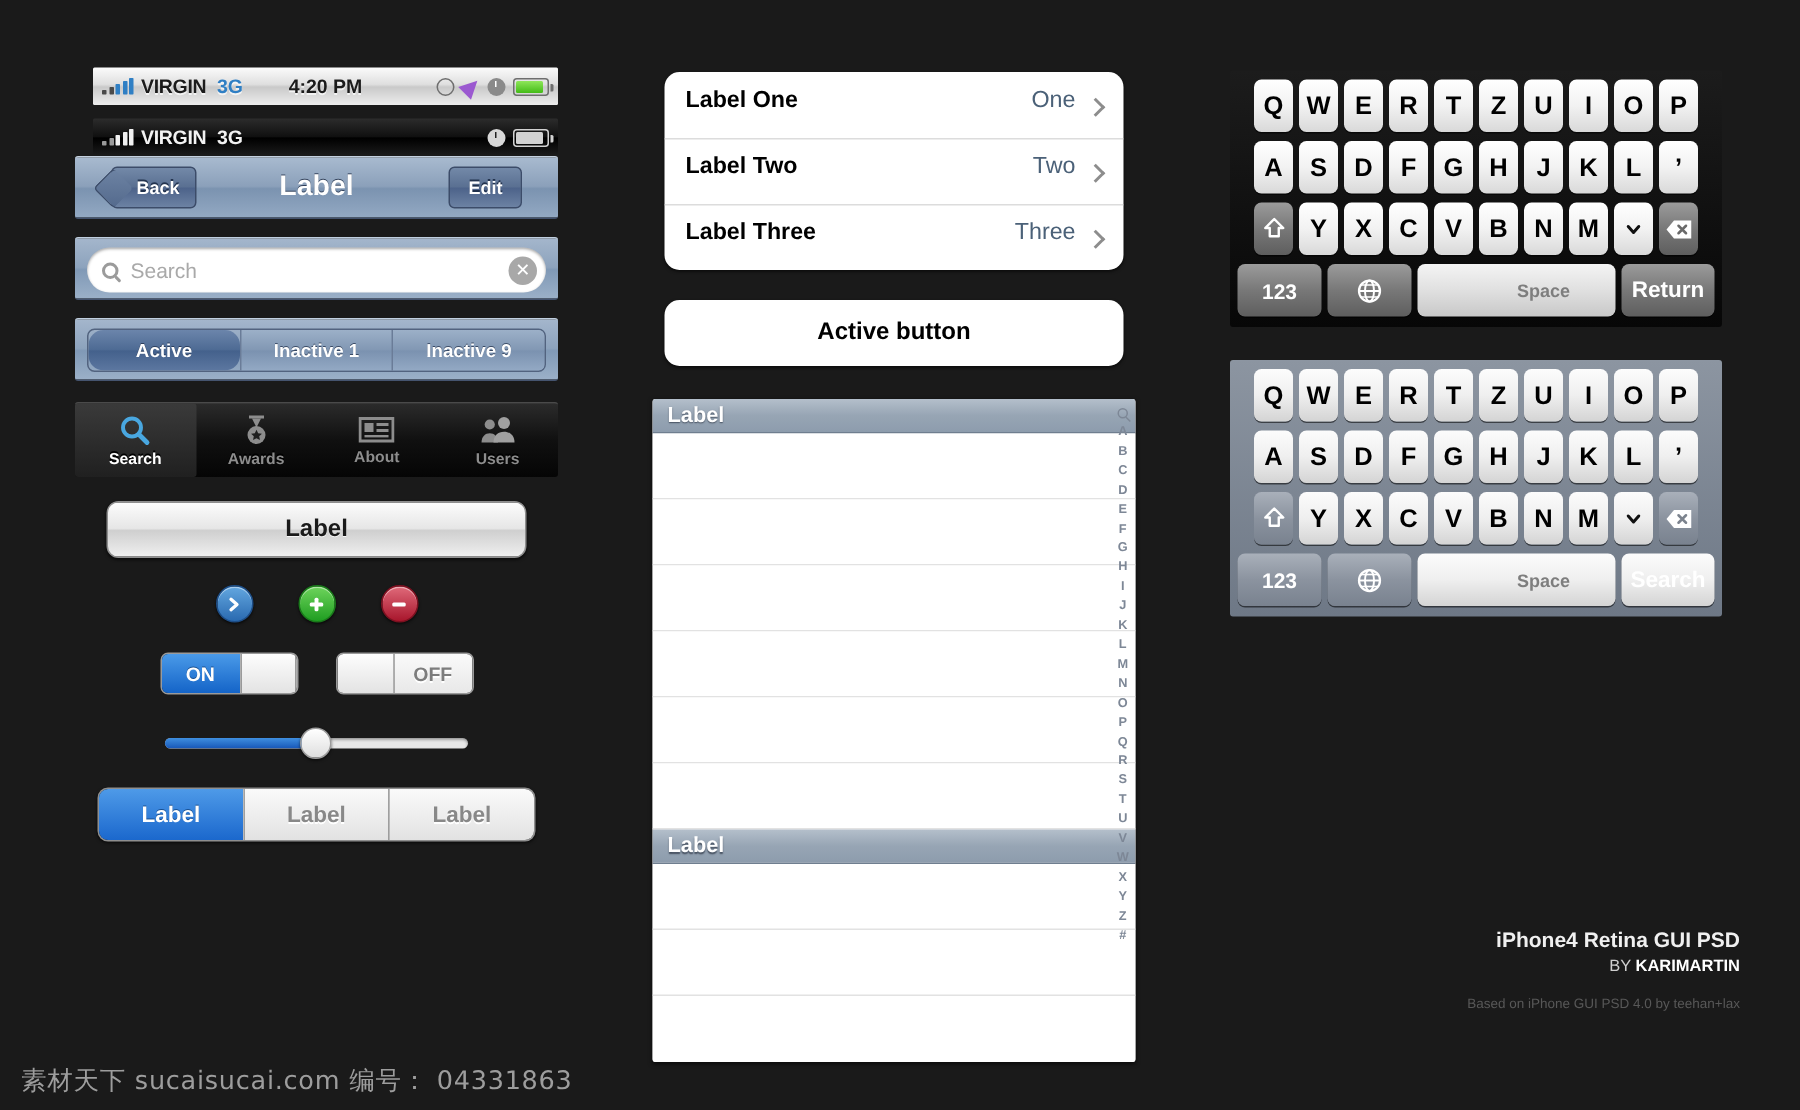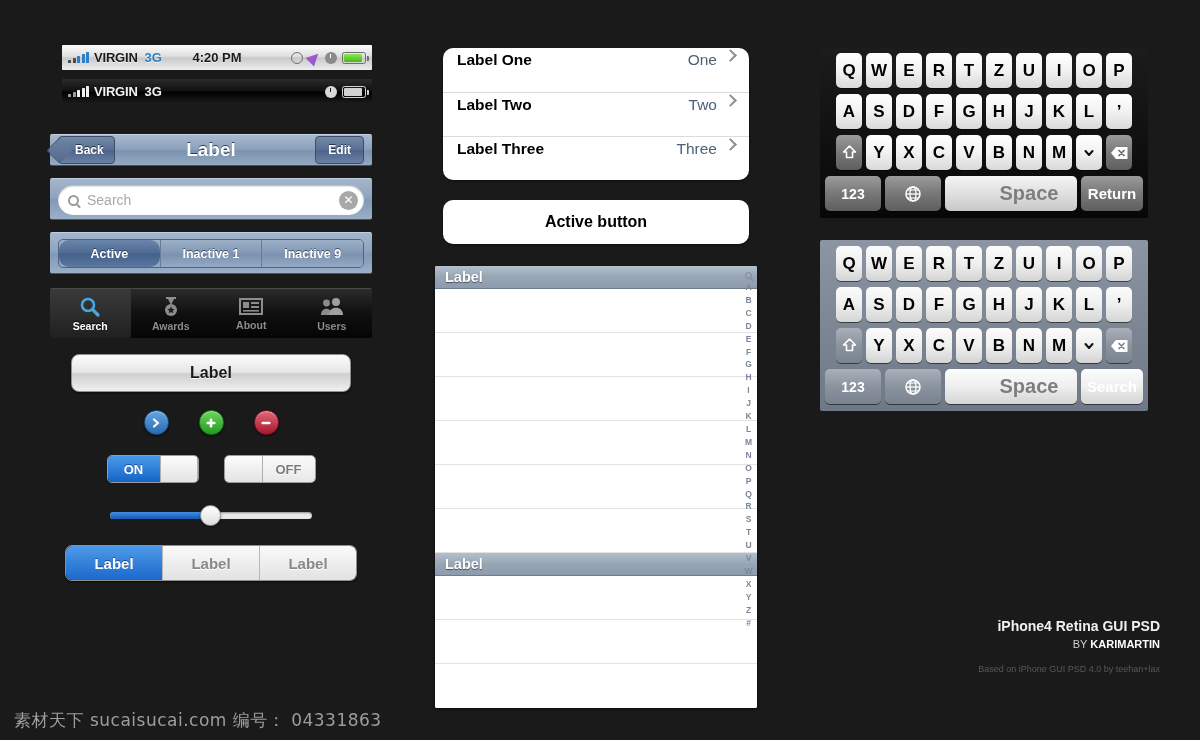--- a/index.html
+++ b/index.html
@@ -51,24 +51,24 @@
   .dark .ic-alarm:after{background:#222;}
   .ic-batt { width:24px;height:12px;border:1.5px solid #6e6e6e;border-radius:2.5px;position:relative;padding:1px; }
   .dark .ic-batt{border-color:#d2d2d2;}
   .ic-batt:after{content:"";position:absolute;right:-3.5px;top:3px;width:2px;height:5px;background:#6e6e6e;border-radius:0 1px 1px 0;}
   .dark .ic-batt:after{background:#d2d2d2;}
   .ic-batt span{display:block;height:100%;width:90%;border-radius:1px;background:linear-gradient(to bottom,#8ee659,#43bb17);}
   .dark .ic-batt span{background:#d2d2d2;}
 
   
   .navbar {
-    margin-top: 30px; height: 32px; border-radius: 2px;
+    height: 42px; border-radius: 2px;
     background: linear-gradient(to bottom,#a8bacf 0%,#8ba0ba 48%,#7b93b0 52%,#93a9c3 100%);
     border-top:1px solid #c4d1e0; border-bottom:1px solid #41506b;
-    display:flex; align-items:center; justify-content:space-between; padding:0 8px;
+    display:flex; align-items:center; justify-content:space-between; padding:0 24px;
     position:relative;
   }
   .nav-title { position:absolute; left:0;right:0; text-align:center; color:#fff;
     font-size:19px; font-weight:bold; text-shadow:0 -1px 0 rgba(30,45,70,.85); }
   .btn-back {
     position:relative; height:28px; padding:0 10px 0 16px; display:flex; align-items:center;
     color:#fff; font-size:12px; font-weight:bold; text-shadow:0 -1px 0 rgba(20,35,60,.8);
     background: linear-gradient(to bottom,#7389a8 0%,#5a7092 48%,#4d638a 52%,#6c82a3 100%);
     border:1px solid #3c4c69; border-radius:4px 4px 4px 4px; z-index:2;
   }
@@ -183,21 +183,21 @@
   .seg2 > div { flex:1;display:flex;align-items:center;justify-content:center;
                 font-size:15px;font-weight:bold;border-left:1px solid #b9b9b9;
                 background:linear-gradient(to bottom,#fafafa,#e2e2e2); color:#888; text-shadow:0 1px 0 #fff; }
   .seg2 > div:first-child{border-left:none}
   .seg2 > div.on { background:linear-gradient(to bottom,#4e9ae8,#1b68cd); color:#fff;
                    text-shadow:0 -1px 0 rgba(0,40,90,.6); border-left:none; }
 
   
   .col2 { position:absolute; left:443px; top:48px; width:306px; }
   .grouped { border-radius:10px; overflow:hidden; background:#fff; box-shadow:0 1px 2px rgba(0,0,0,.5); }
-  .grow { height:44px;display:flex;align-items:flex-start;padding:3px 14px;border-top:1px solid #dcdcdc; }
+  .grow { height:44px;display:flex;align-items:flex-end;padding:16px 14px;border-top:1px solid #dcdcdc; }
   .grow:first-child{border-top:none}
   .grow .lbl { font-size:15.5px;font-weight:bold;color:#000; }
   .grow .val { margin-left:auto;font-size:15.5px;color:#4b6178; }
   .chev { margin-left:9px; width:9px;height:9px;border-right:2.4px solid #8d8d8d;border-top:2.4px solid #8d8d8d;transform:rotate(45deg); }
   .activebtn { margin-top:20px;height:44px;border-radius:10px;background:#fff;
                display:flex;align-items:center;justify-content:center;
                font-size:16px;font-weight:bold;color:#000; box-shadow:0 1px 2px rgba(0,0,0,.5); }
 
   
   .plain { margin-top:22px; width:322px; margin-left:-8px; background:#fff;
@@ -228,21 +228,21 @@
     background:linear-gradient(to bottom,#ffffff 0%,#f2f2f2 50%,#d9d9d9 100%);
     box-shadow:0 1px 0 rgba(0,0,0,.55);
   }
   .kb.light .key { background:linear-gradient(to bottom,#fcfcfc 0%,#efefef 50%,#d4d4d4 100%); }
   .key.dark {
     color:#fff;
     background:linear-gradient(to bottom,#9b9b9b 0%,#787878 50%,#5e5e5e 100%);
   }
   .kb.light .key.dark { background:linear-gradient(to bottom,#a9b0ba 0%,#8b939f 50%,#79828f 100%); }
   .key.wide { width:56px; font-size:14px; }
-  .key.space { flex:1; font-size:20px; color:#7e7e7e;
+  .key.space { flex:1; font-size:12px; color:#7e7e7e;
     background:linear-gradient(to bottom,#f4f4f4 0%,#e0e0e0 50%,#c8c8c8 100%);padding-left:36px; }
   .key.ret { width:62px;font-size:15px;color:#fff;
     background:linear-gradient(to bottom,#9b9b9b 0%,#787878 50%,#5e5e5e 100%); }
   .key.search { width:62px;font-size:15px;color:#fff;
     background:linear-gradient(to bottom,#4a93e4 0%,#1f6fd4 50%,#1358b8 100%); }
   .key svg{display:block}
 
   
   .credits { position:absolute; right:40px; top:618px; text-align:right; }
   .cr1 { font-size:14px;font-weight:bold;color:#f0f0f0; }

